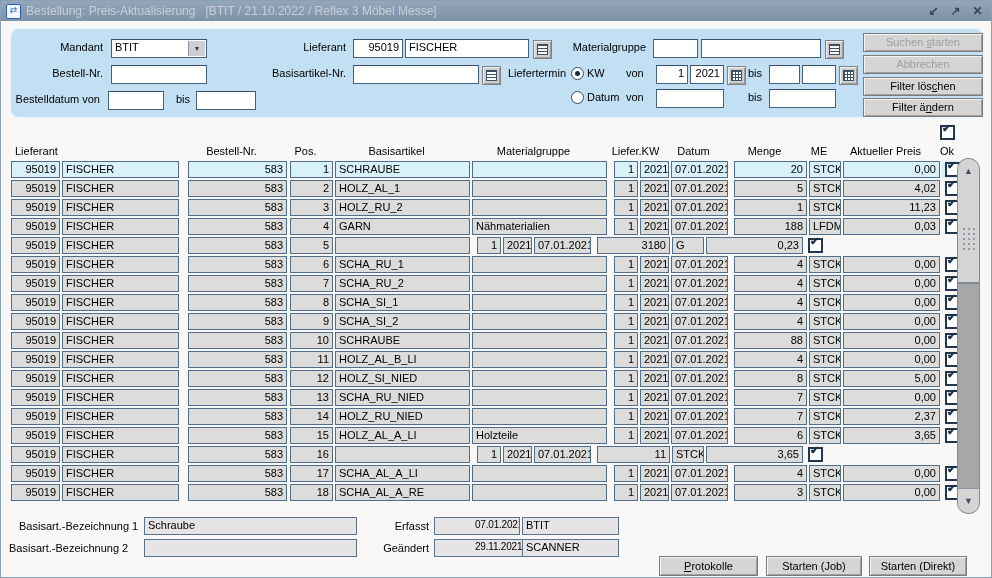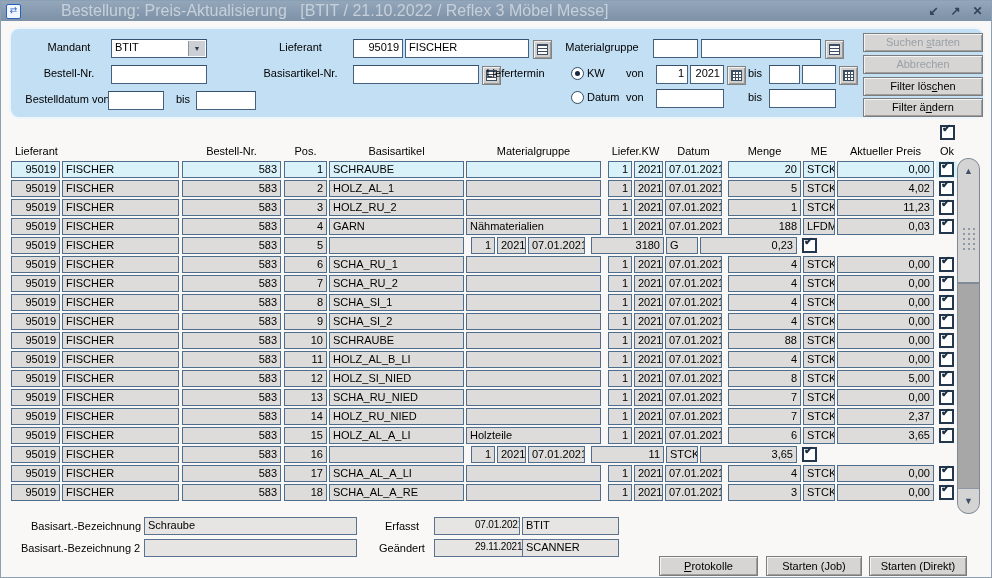--- a/index.html
+++ b/index.html
@@ -3,26 +3,26 @@
 <meta charset="utf-8">
 <style>
   html,body{margin:0;padding:0;background:#e8e8e8;}
   .window{position:relative;width:992px;height:578px;background:#f9f8f7;border:1px solid #8aa0b5;
     box-sizing:border-box;font-family:"Liberation Sans",sans-serif;overflow:hidden;}
   
   .titlebar{position:absolute;left:0;top:0;right:0;height:20px;background:linear-gradient(#93a6ba,#7d91a7);
     display:flex;align-items:center;padding:0 5px;gap:5px;box-sizing:border-box;}
   .app-icon{width:13px;height:13px;background:#f2f7ff;border:1px solid #2a5fc2;color:#2a5fc2;
     font-size:9px;line-height:11px;text-align:center;border-radius:2px;flex:0 0 auto;}
-  .title{color:#c7d0da;font-size:16px;flex:1;white-space:pre;overflow:hidden;margin-left:35px;}
+  .title{color:#c7d0da;font-size:12px;flex:1;white-space:pre;overflow:hidden;}
   .winctl{color:#33455a;font-size:12px;width:17px;text-align:center;font-weight:bold;}
   
   .panel{position:absolute;left:8px;top:26px;width:976px;height:92px;background:#c2dff4;
     border:2px solid #eef6fd;border-radius:10px;box-sizing:border-box;}
-  .flabel{position:absolute;font-size:11px;color:#000;text-align:center;white-space:nowrap;padding-left:12px;}
+  .flabel{position:absolute;font-size:11px;color:#000;text-align:right;white-space:nowrap;}
   .llabel{position:absolute;font-size:11px;color:#000;white-space:nowrap;}
   .field{position:absolute;height:19px;box-sizing:border-box;background:#fff;
     border:1px solid #44627f;border-top-color:#35506d;font-size:11px;padding:1px 3px;
     overflow:hidden;white-space:nowrap;}
   .ra{text-align:right;}
   .combo-btn{position:absolute;right:1px;top:1px;width:16px;height:15px;background:#ccd0d5;
     border-left:1px solid #8b95a0;display:flex;align-items:center;justify-content:center;
     font-size:7px;color:#2e3e50;}
   .sq-btn{position:absolute;width:17px;height:17px;background:#d0cfcd;border:1px solid #828282;
     box-shadow:inset 1px 1px 0 #f1f1f1,inset -1px -1px 0 #999;
@@ -39,21 +39,21 @@
     font-size:11px;text-align:center;line-height:17px;color:#000;box-sizing:border-box;white-space:nowrap;}
   .btn.disabled{color:#9aa0a6;}
   .mn{text-decoration:underline;}
   
   .thead{position:absolute;font-size:11px;text-align:center;white-space:nowrap;color:#000;}
   .rows{position:absolute;left:10px;top:160px;}
   .trow{display:flex;height:17px;margin-bottom:2px;}
   .cell{box-sizing:border-box;border:1px solid #4f6d8c;background:#dddcda;font-size:11px;
     line-height:14px;padding:0 3px;overflow:hidden;white-space:nowrap;}
   .trow.selected .cell{background:#d9f2fa;}
-  .c1{width:49px}.c2{width:117px;margin-left:2px}.c3{width:99px;margin-left:3px}
+  .c1{width:49px}.c2{width:117px;margin-left:2px}.c3{width:99px;margin-left:9px}
   .c4{width:43px;margin-left:3px}.c5{width:135px;margin-left:2px}.c6{width:135px;margin-left:2px}
   .c7{width:24px;margin-left:7px}.c8{width:29px;margin-left:2px}.c9{width:57px;margin-left:2px}
   .c10{width:73px;margin-left:6px}.c11{width:32px;margin-left:2px}.c12{width:97px;margin-left:2px}
   .okwrap{width:21px;height:17px;margin-left:2px;display:flex;align-items:center;justify-content:center;}
   .trow.selected .okwrap{background:#d9f2fa;}
   .cb{width:11px;height:11px;background:#fff;border:2px solid #22374e;position:relative;}
   .cb .check{position:absolute;left:0px;top:-5px;font-size:11px;font-weight:bold;color:#1c2f44;line-height:12px;}
   .selall{position:absolute;left:939px;top:124px;}
   
   .vscroll{position:absolute;left:956px;top:157px;width:23px;height:356px;border:1px solid #7e8a95;

